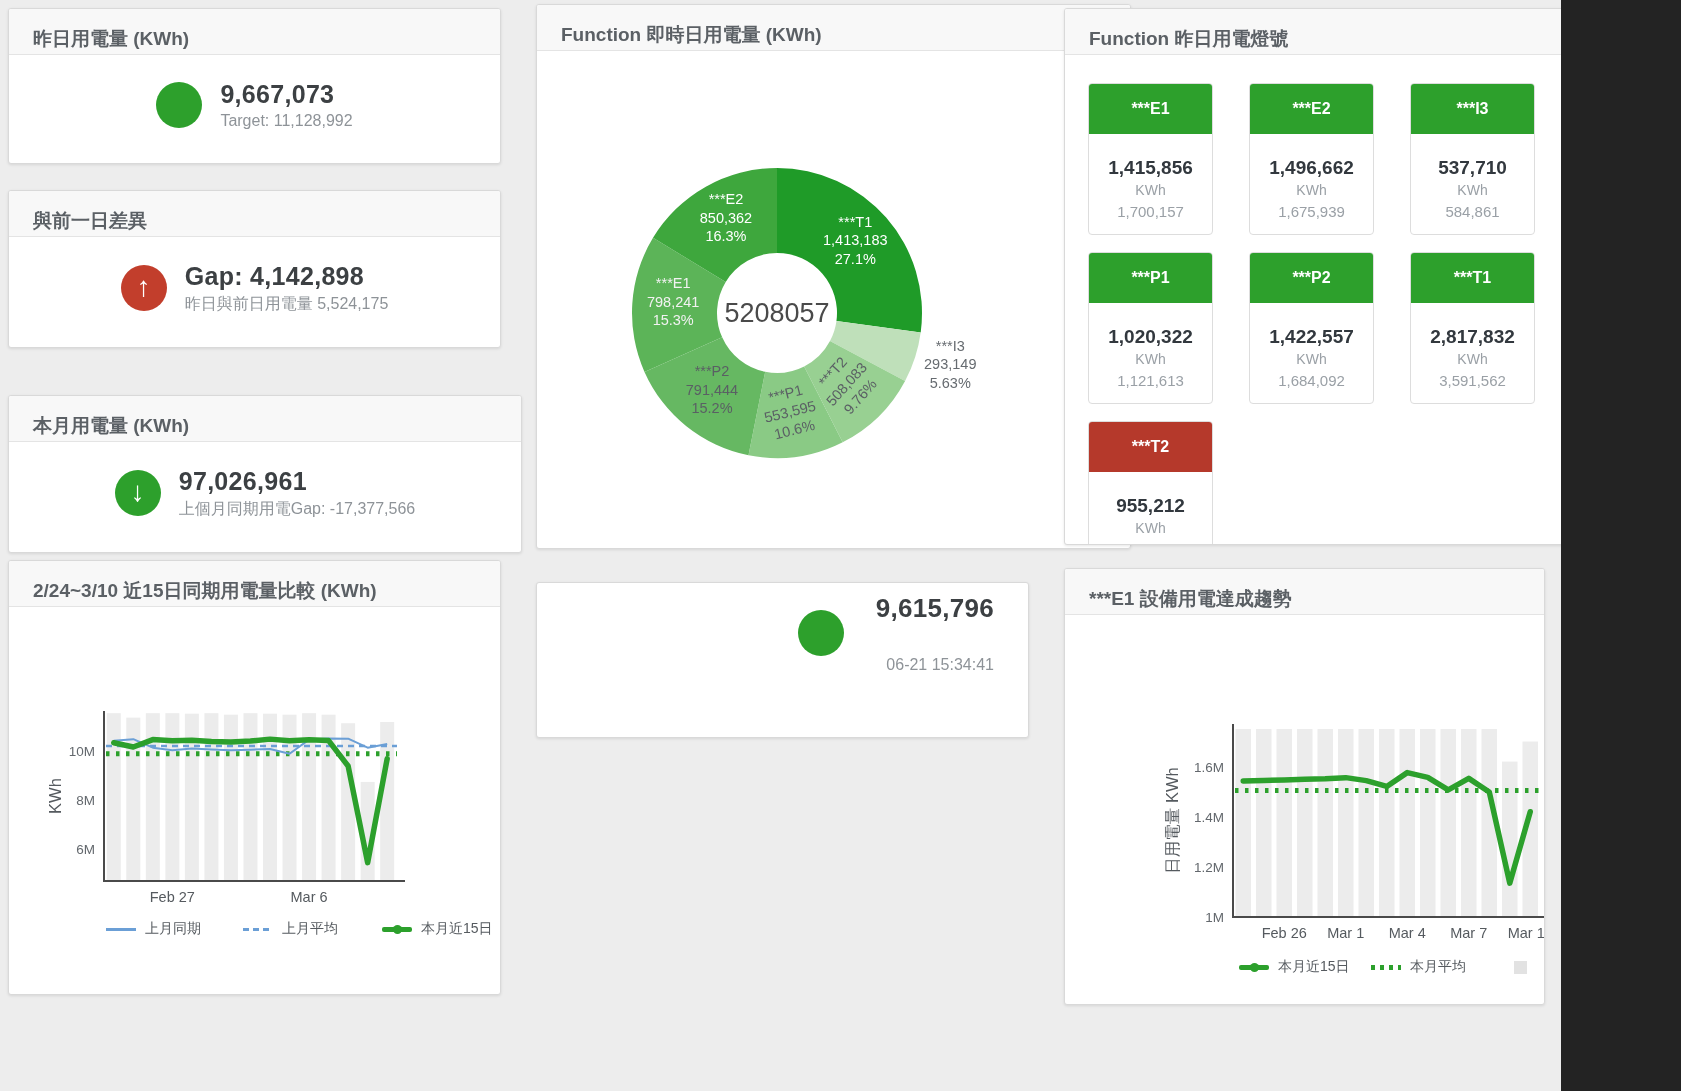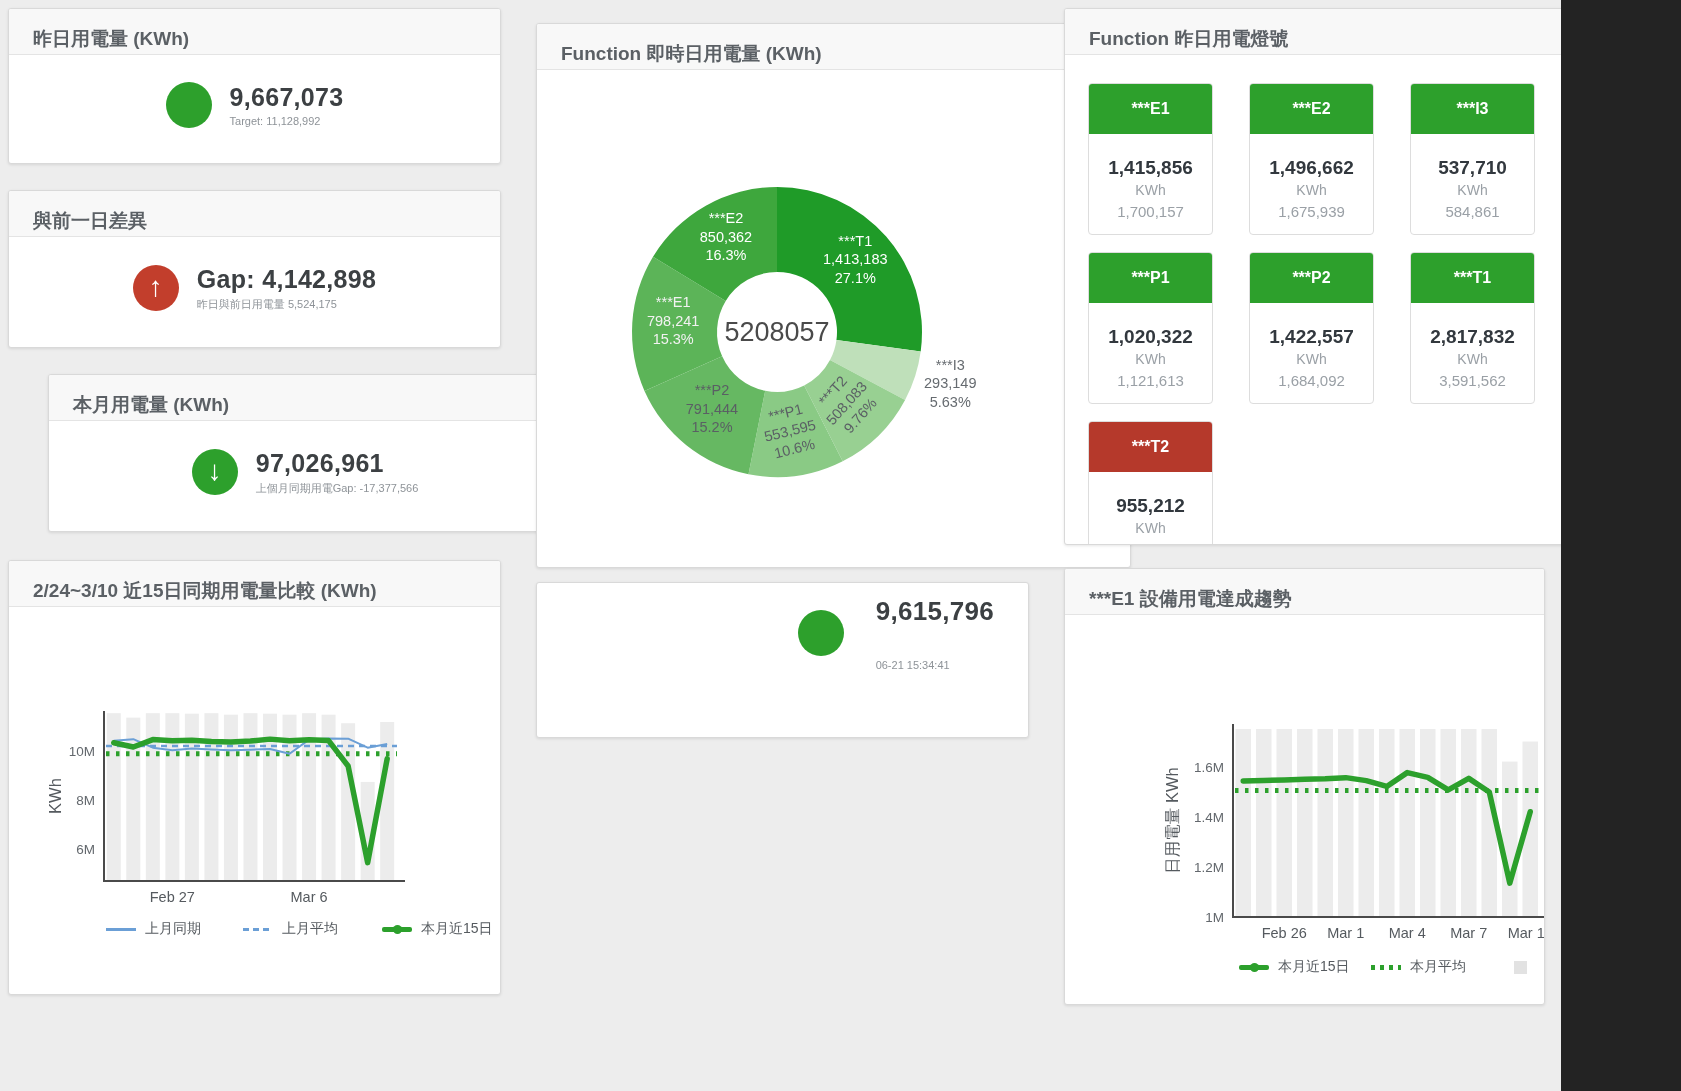--- a/index.html
+++ b/index.html
@@ -16,23 +16,23 @@
   .card-h{
     background:#f8f8f8;border-bottom:1px solid #e4e4e4;
     padding:17px 24px 2px 24px;font-size:19px;font-weight:700;color:#5b6065;
   }
   
   .kpi-row{display:flex;align-items:center;justify-content:center;gap:18px;height:calc(100% - 54px);}
   .kpi-row.right{justify-content:flex-end;padding-right:34px;gap:32px;}
   .circle{width:46px;height:46px;border-radius:50%;display:flex;align-items:center;justify-content:center;flex:0 0 auto;}
   .circle .arrow{color:#fff;font-size:28px;font-weight:700;line-height:1;transform:translateY(-1px);}
   .kpi-col{display:flex;flex-direction:column;align-items:flex-start;}
-  .kpi-col.right{gap:29px;}
+  .kpi-col.right{align-items:flex-end;gap:29px;}
   .kpi-val{font-size:25px;font-weight:700;color:#3c4043;letter-spacing:.3px;}
-  .kpi-sub{font-size:11px;color:#8e9398;margin-top:3px;}
+  .kpi-sub{font-size:16px;color:#8e9398;margin-top:3px;}
   
   .tiles{display:grid;grid-template-columns:repeat(3,125px);column-gap:36px;row-gap:17px;padding:28px 12px 20px 23px;}
   .tile{border:1px solid #ddd;border-radius:4px;background:#fff;text-align:center;}
   .tile-h{color:#fff;font-size:16px;font-weight:700;padding:16px 0;border-radius:3px 3px 0 0;}
   .tile-b{padding:22px 2px 11px 2px;}
   .tile-v{font-size:19px;font-weight:700;color:#32383e;line-height:24px;}
   .tile-u{font-size:14px;color:#9aa0a6;line-height:21px;}
   .tile-t{font-size:15px;color:#9aa0a6;line-height:22px;}
   
   .chart-body{position:relative;}
@@ -65,21 +65,21 @@
       <div class="circle" id="c-gap" style="background: rgb(194, 62, 44);">
         <span class="arrow" id="a-gap">↑</span>
       </div>
       <div class="kpi-col">
         <div class="kpi-val">Gap: 4,142,898</div>
         <div class="kpi-sub">昨日與前日用電量 5,524,175</div>
       </div>
     </div>
   </div>
 
-  <div class="card" style="left:8px;top:374px;width:514px;height:158px;margin-left:40px;">
+  <div class="card" style="left:8px;top:395px;width:514px;height:158px;">
     <div class="card-h">本月用電量 (KWh)</div>
     <div class="kpi-row">
       <div class="circle" id="c-mo" style="background: rgb(45, 160, 44);">
         <span class="arrow" id="a-mo">↓</span>
       </div>
       <div class="kpi-col">
         <div class="kpi-val">97,026,961</div>
         <div class="kpi-sub">上個月同期用電Gap: -17,377,566</div>
       </div>
     </div>
@@ -152,21 +152,21 @@
               <span class="mkw">
                 <span style="width: 13px; height: 13px; background: rgb(226, 226, 226);"></span>
               </span>
               <span>Target</span>
             </div>
           </div>
         </div>
     </div>
   </div>
 
-  <div class="card" style="left:536px;top:23px;width:595px;height:545px;">
+  <div class="card" style="left:536px;top:4px;width:595px;height:545px;">
     <div class="card-h">Function 即時日用電量 (KWh)</div>
     <div class="chart-body">
       <svg id="donut-svg" width="493" height="491">
           <path d="M 240 117 A 145 145 0 0 1 383.69785112736906 281.388851987069 L 299.46117977684236 270.0229732360286 A 60 60 0 0 0 240 202 Z" fill="#1f9b28"></path>
           <text x="318.30157930085045" y="175.55394329113892" text-anchor="middle" font-size="14.5" font-weight="500" fill="#ffffff"><tspan x="318.30157930085045" dy="0">***T1</tspan><tspan x="318.30157930085045" dy="18.5">1,413,183</tspan><tspan x="318.30157930085045" dy="18.5">27.1%</tspan></text>
           <path d="M 383.69785112736906 281.388851987069 A 145 145 0 0 1 368.0892178087187 329.95698846440024 L 293.00243495533186 290.12013315768286 A 60 60 0 0 0 299.46117977684236 270.0229732360286 Z" fill="#bfe0ba"></path>
           <text x="413.2718518349894" y="299.6854142632834" text-anchor="middle" font-size="14.5" font-weight="500" fill="#666b70"><tspan x="413.2718518349894" dy="0">***I3</tspan><tspan x="413.2718518349894" dy="18.5">293,149</tspan><tspan x="413.2718518349894" dy="18.5">5.63%</tspan></text>
           <path d="M 368.0892178087187 329.95698846440024 A 145 145 0 0 1 305.6741467546875 391.2745390556229 L 267.17550900193964 315.49291271267157 A 60 60 0 0 0 293.00243495533186 290.12013315768286 Z" fill="#98d092"></path>
           <text x="312.8839390350891" y="318.1884858366136" text-anchor="middle" font-size="14.5" font-weight="500" fill="#5a5f64" transform="rotate(-48 312.8839390350891 336.1884858366136)"><tspan x="312.8839390350891" dy="0">***T2</tspan><tspan x="312.8839390350891" dy="18.5">508,083</tspan><tspan x="312.8839390350891" dy="18.5">9.76%</tspan></text>
           <path d="M 305.6741467546875 391.2745390556229 A 145 145 0 0 1 211.50094937231958 404.17174161316626 L 228.2072893954426 320.82968618475843 A 60 60 0 0 0 267.17550900193964 315.49291271267157 Z" fill="#8aca85"></path>

